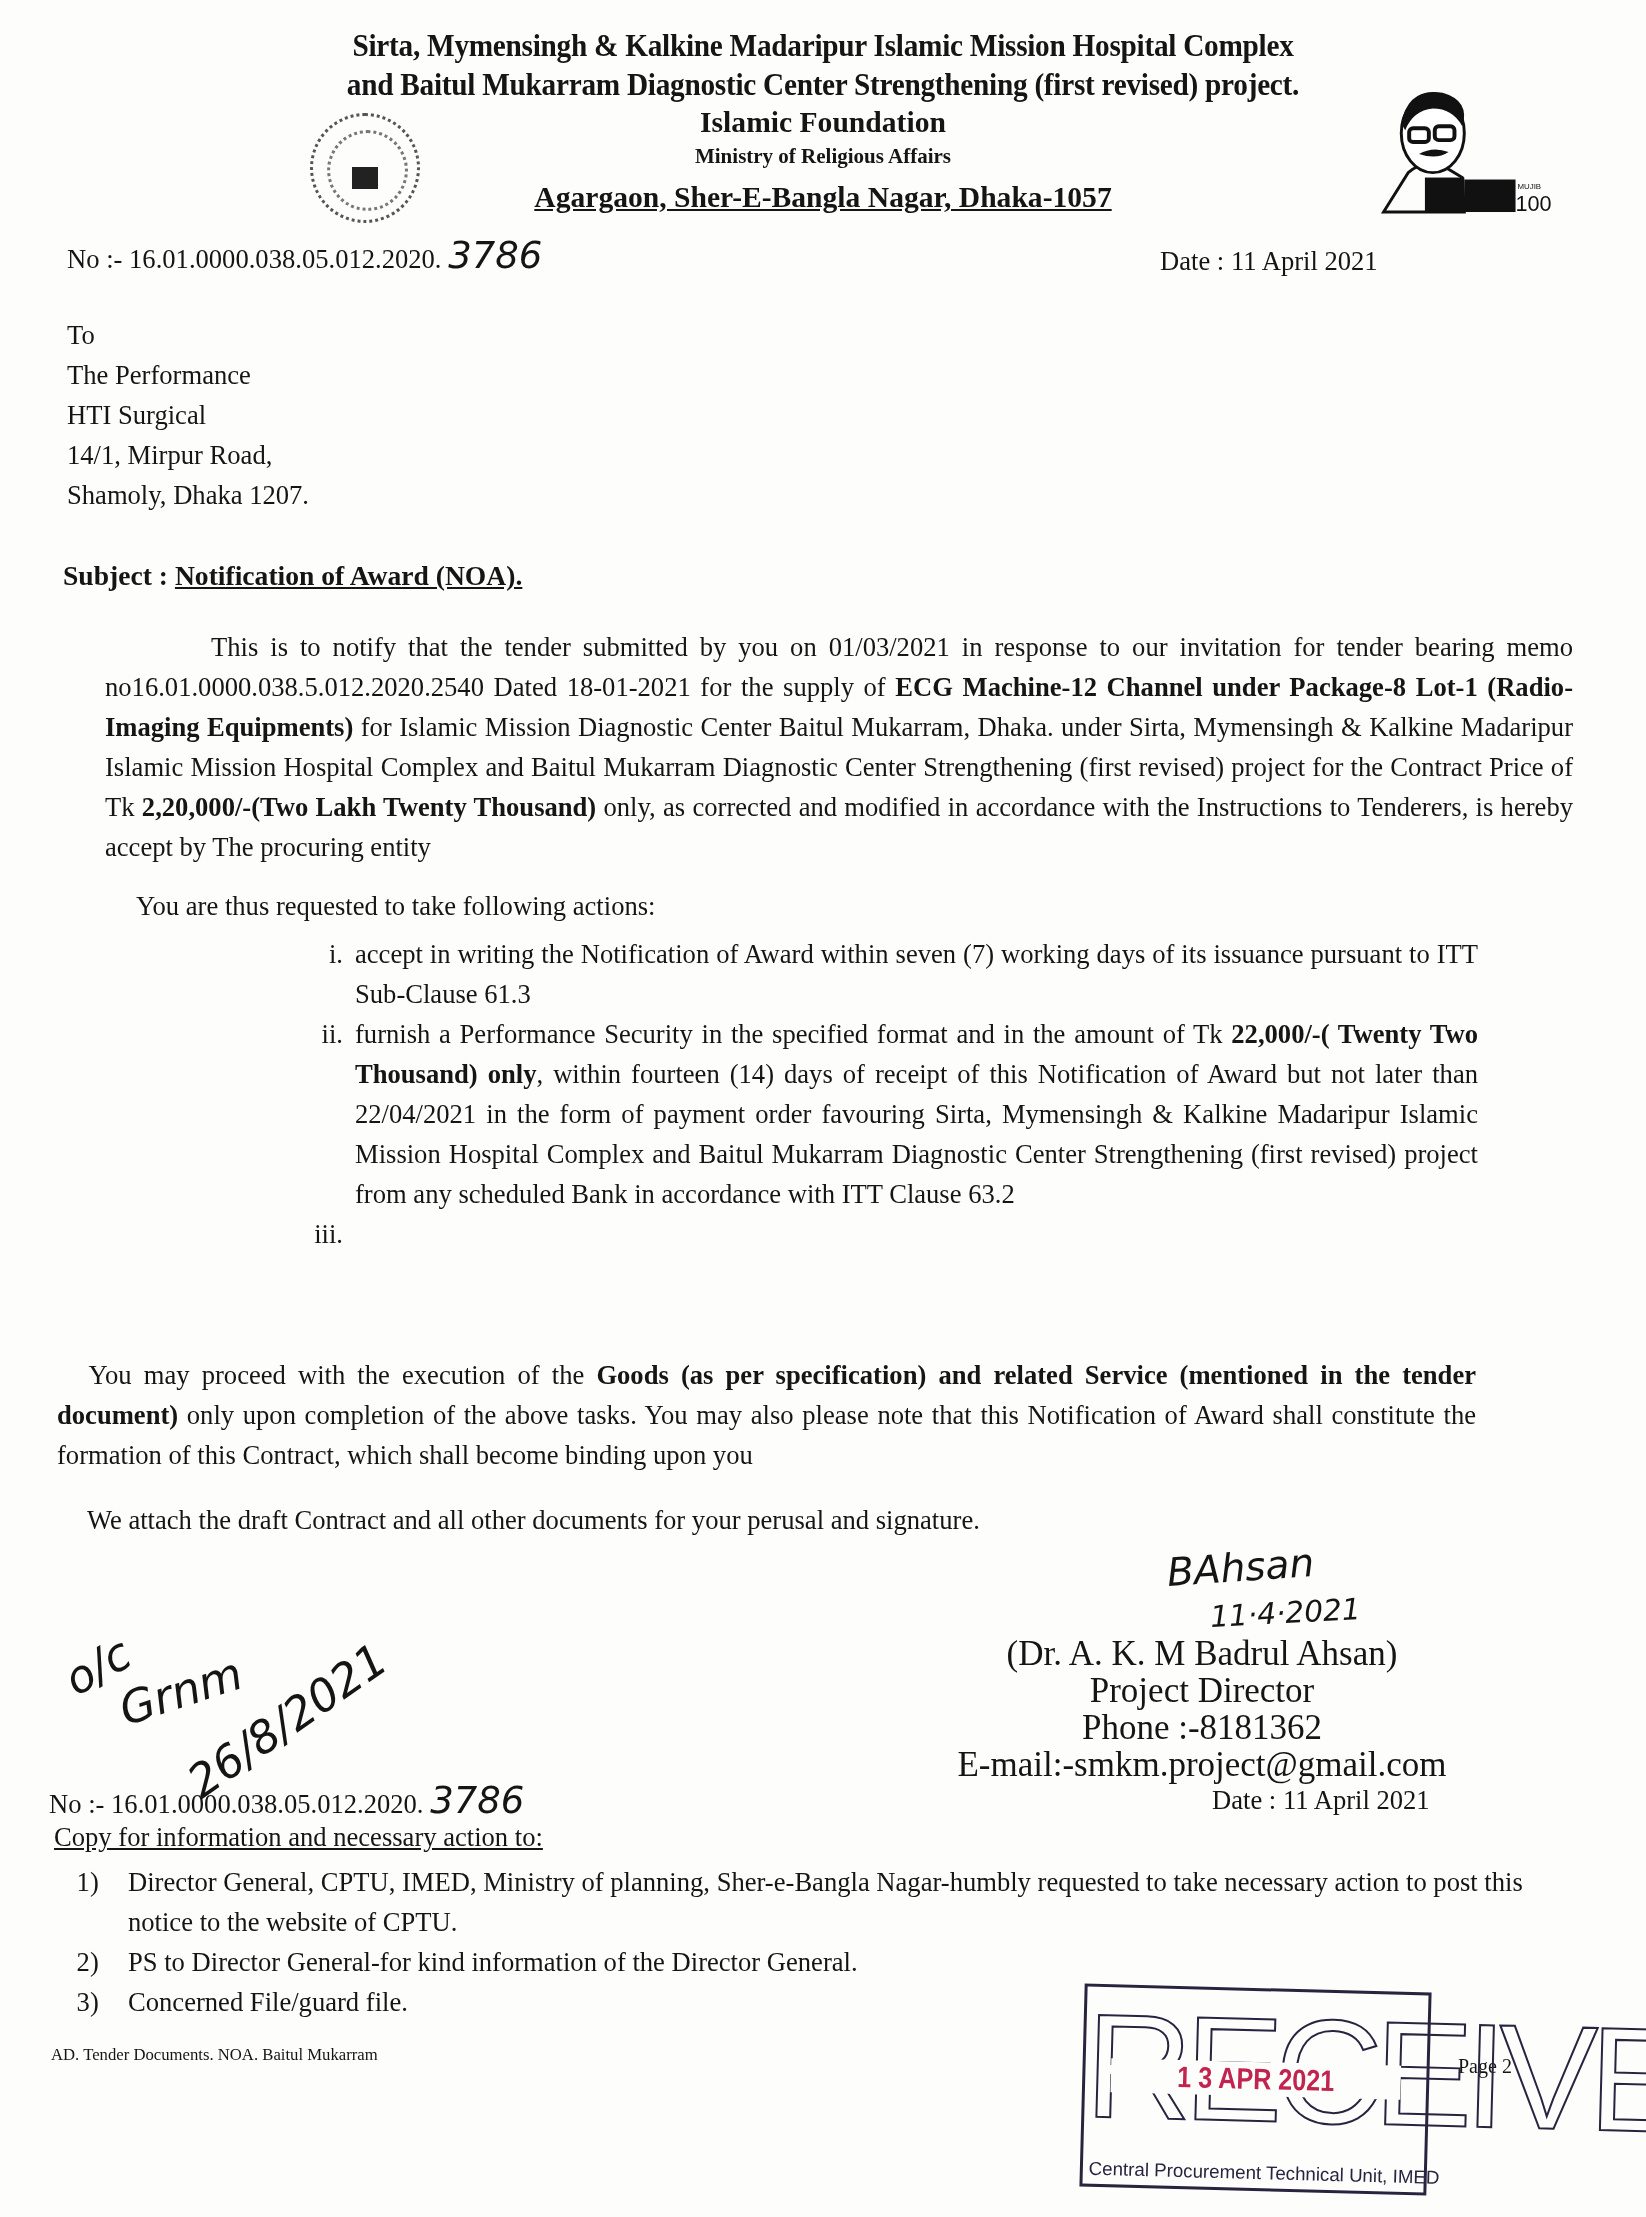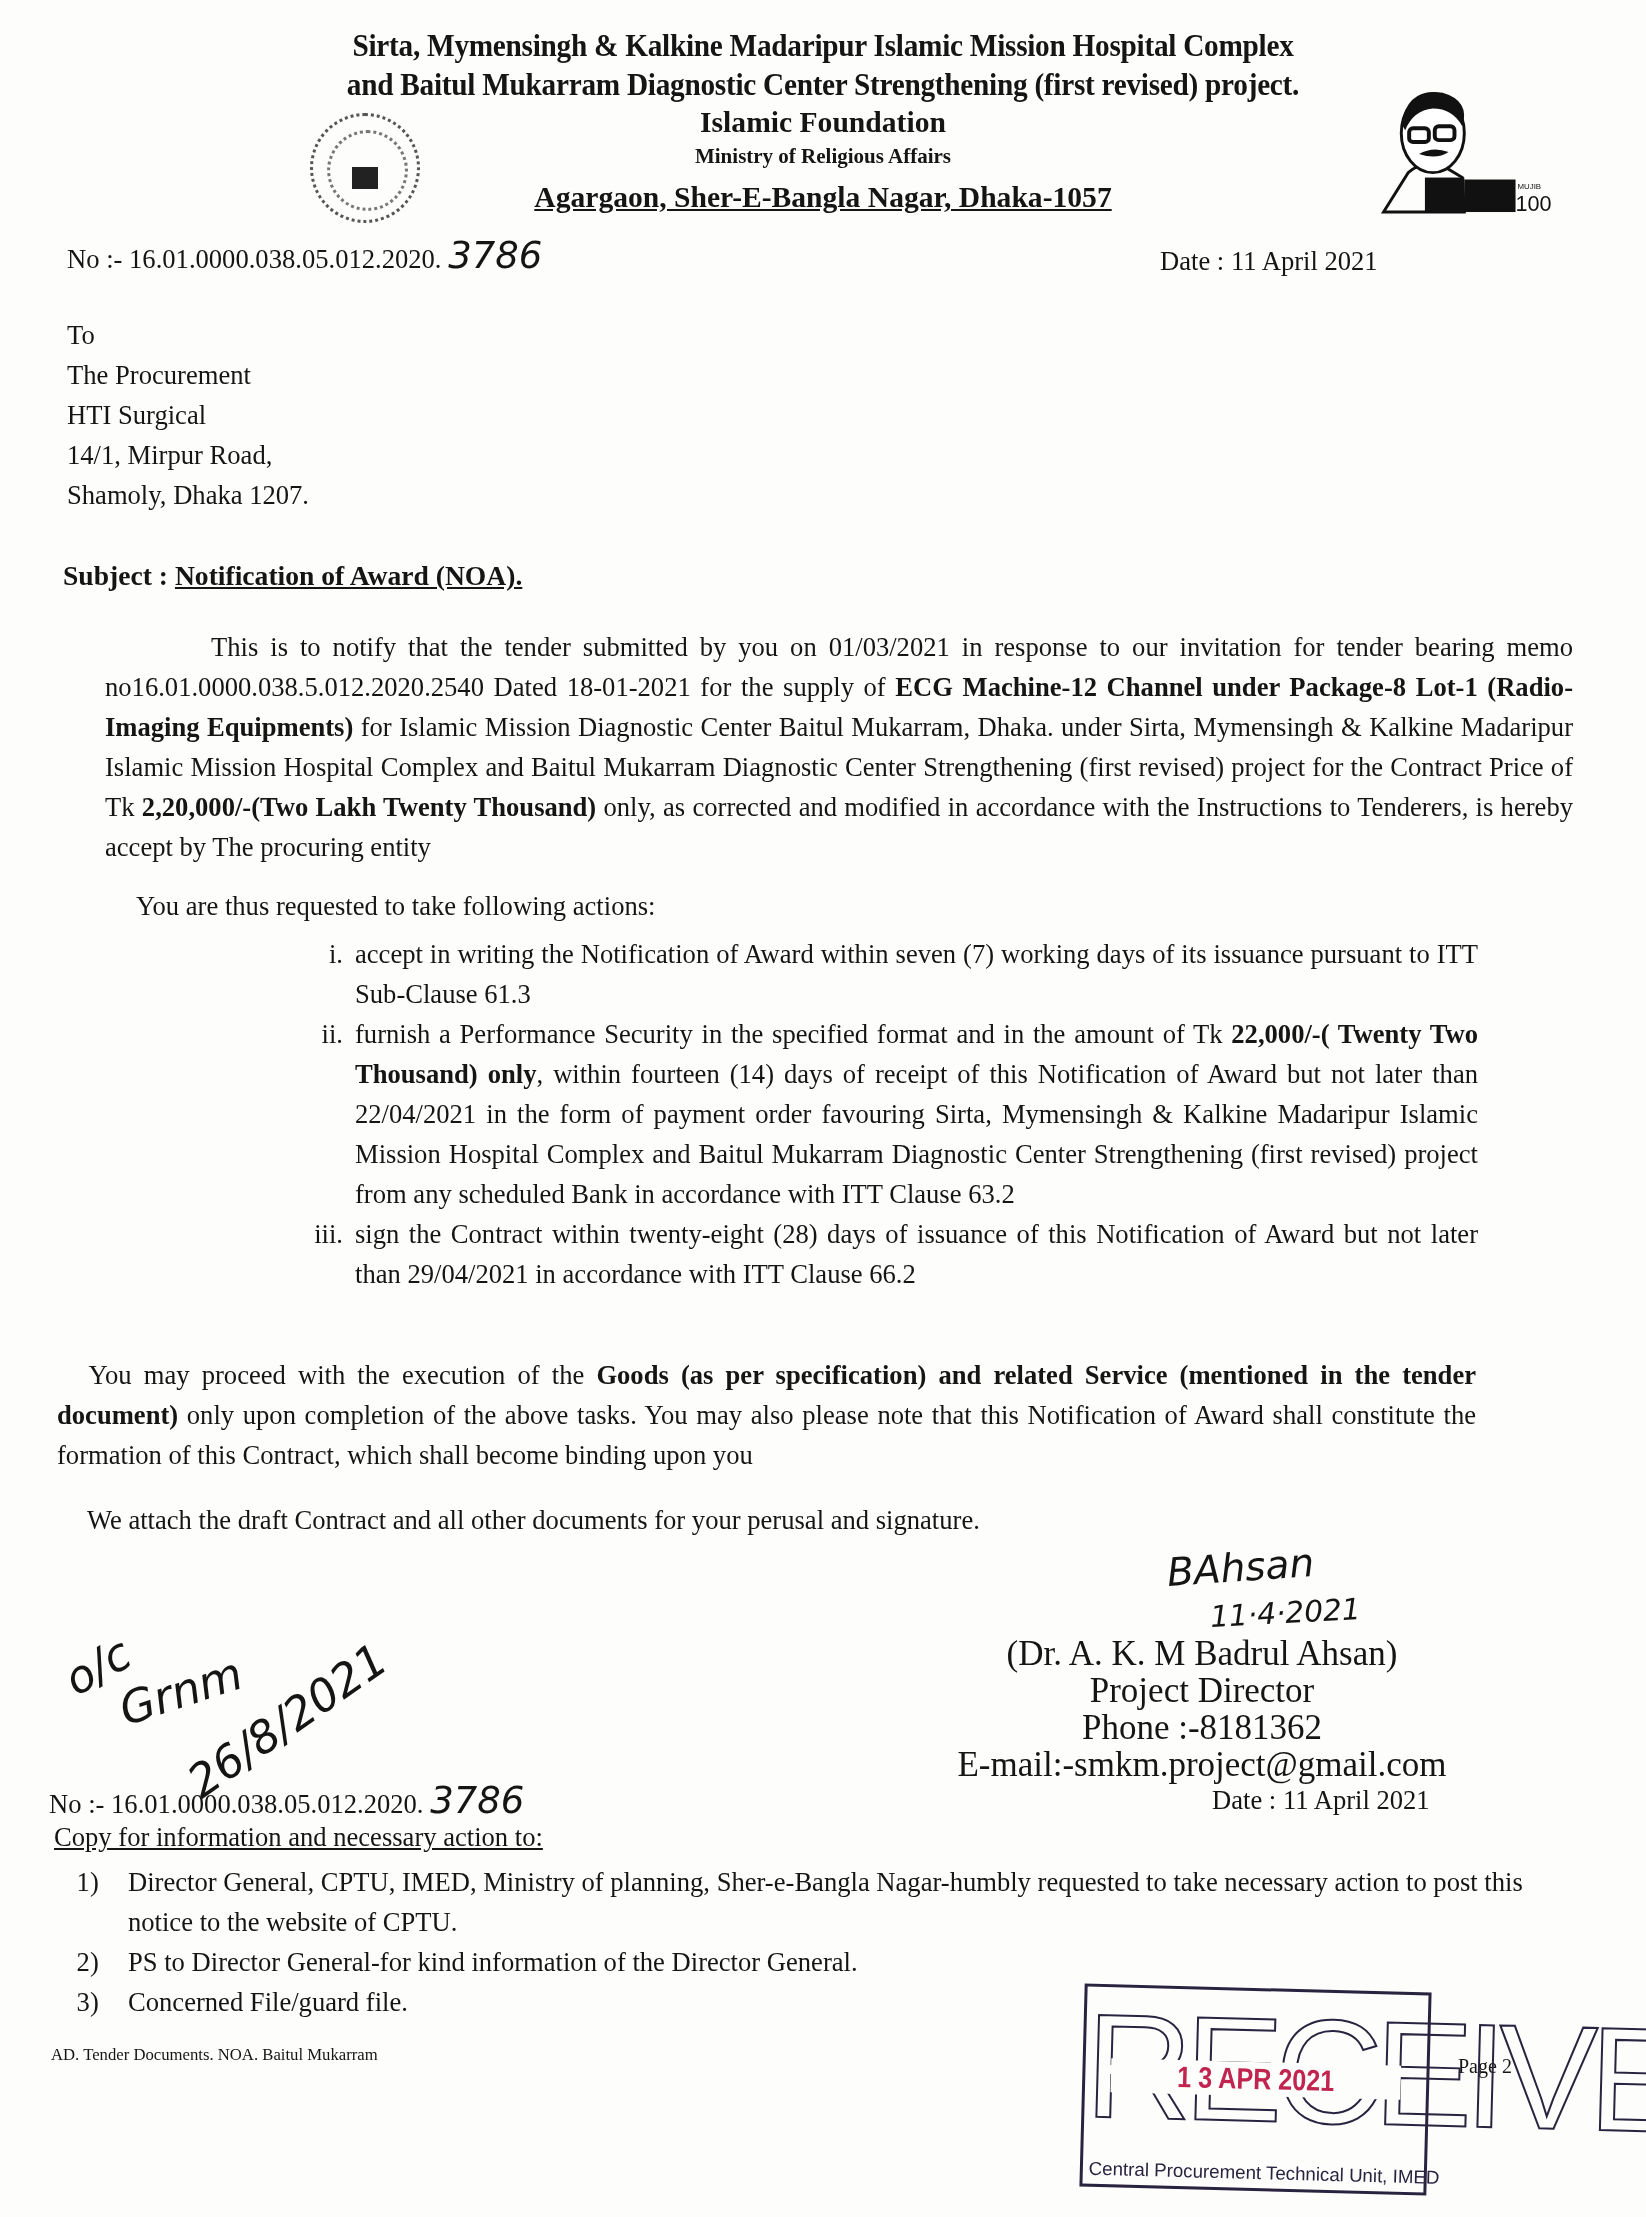--- a/index.html
+++ b/index.html
@@ -59,21 +59,21 @@
 </div>
 
 <div class="abs line t28" style="left:67px; top:234px;">
   <span>No :- 16.01.0000.038.05.012.2020.</span>
   <span class="mono-hand" style="font-size:37px;">3786</span>
 </div>
 <div class="abs line t28" style="left:1160px; top:246px;">Date : 11 April 2021</div>
 
 <div class="abs t28" style="left:67px; top:315px; line-height:40px;">
   <div>To</div>
-  <div>The Procurement</div>
+  <div>The Performance</div>
   <div>HTI Surgical</div>
   <div>14/1, Mirpur Road,</div>
   <div>Shamoly, Dhaka 1207.</div>
 </div>
 
 <div class="abs line" style="left:63px; top:560px; font-size:27.6px; font-weight:bold;">
   <span>Subject : </span><span class="ul">Notification of Award (NOA).</span>
 </div>
 
 <div class="abs para" style="left:61px; top:627px; width:1468px; text-align:justify; text-indent:106px;margin-left:44px;">
@@ -85,21 +85,20 @@
   <div style="position:relative; padding-left:59px; text-align:justify;">
     <span style="position:absolute; left:0; width:47px; text-align:right;">i.</span>
     <span>accept in writing the Notification of Award within seven (7) working days of its issuance pursuant to ITT Sub-Clause 61.3</span>
   </div>
   <div style="position:relative; padding-left:59px; text-align:justify;">
     <span style="position:absolute; left:0; width:47px; text-align:right;">ii.</span>
     <span>furnish a Performance Security in the specified format  and in the amount of Tk </span><b>22,000/-( Twenty Two Thousand) only</b><span>, within fourteen (14) days of receipt of this Notification of Award but not later than 22/04/2021 in the form of payment order favouring Sirta, Mymensingh &amp; Kalkine Madaripur Islamic Mission Hospital Complex and Baitul Mukarram Diagnostic Center Strengthening (first revised) project  from any scheduled Bank in accordance with ITT Clause 63.2</span>
   </div>
   <div style="position:relative; padding-left:59px; text-align:justify;">
     <span style="position:absolute; left:0; width:47px; text-align:right;">iii.</span>
-    <span>sign the Contract within twenty-eight (28) days of issuance of this Notification of Award but not later than 29/04/2021  in accordance with ITT Clause 66.2</span>
   </div>
 </div>
 
 <div class="abs para" style="left:57px; top:1355px; width:1419px; text-align:justify; text-indent:31.5px;">
   <span>You may proceed with the execution of the </span><b>Goods (as per specification) and related Service (mentioned in the tender document)</b><span> only upon completion of the above tasks. You may also please note that this Notification of Award shall constitute the formation of this Contract, which shall become binding upon you</span>
 </div>
 
 <div class="abs t28" style="left:87px; top:1505px;">We attach the draft Contract and all other documents for your perusal and signature.</div>
 
 <div class="abs mono-hand" style="left:1167px; top:1545px; font-size:39px; transform:rotate(-4deg);">BAhsan</div>

